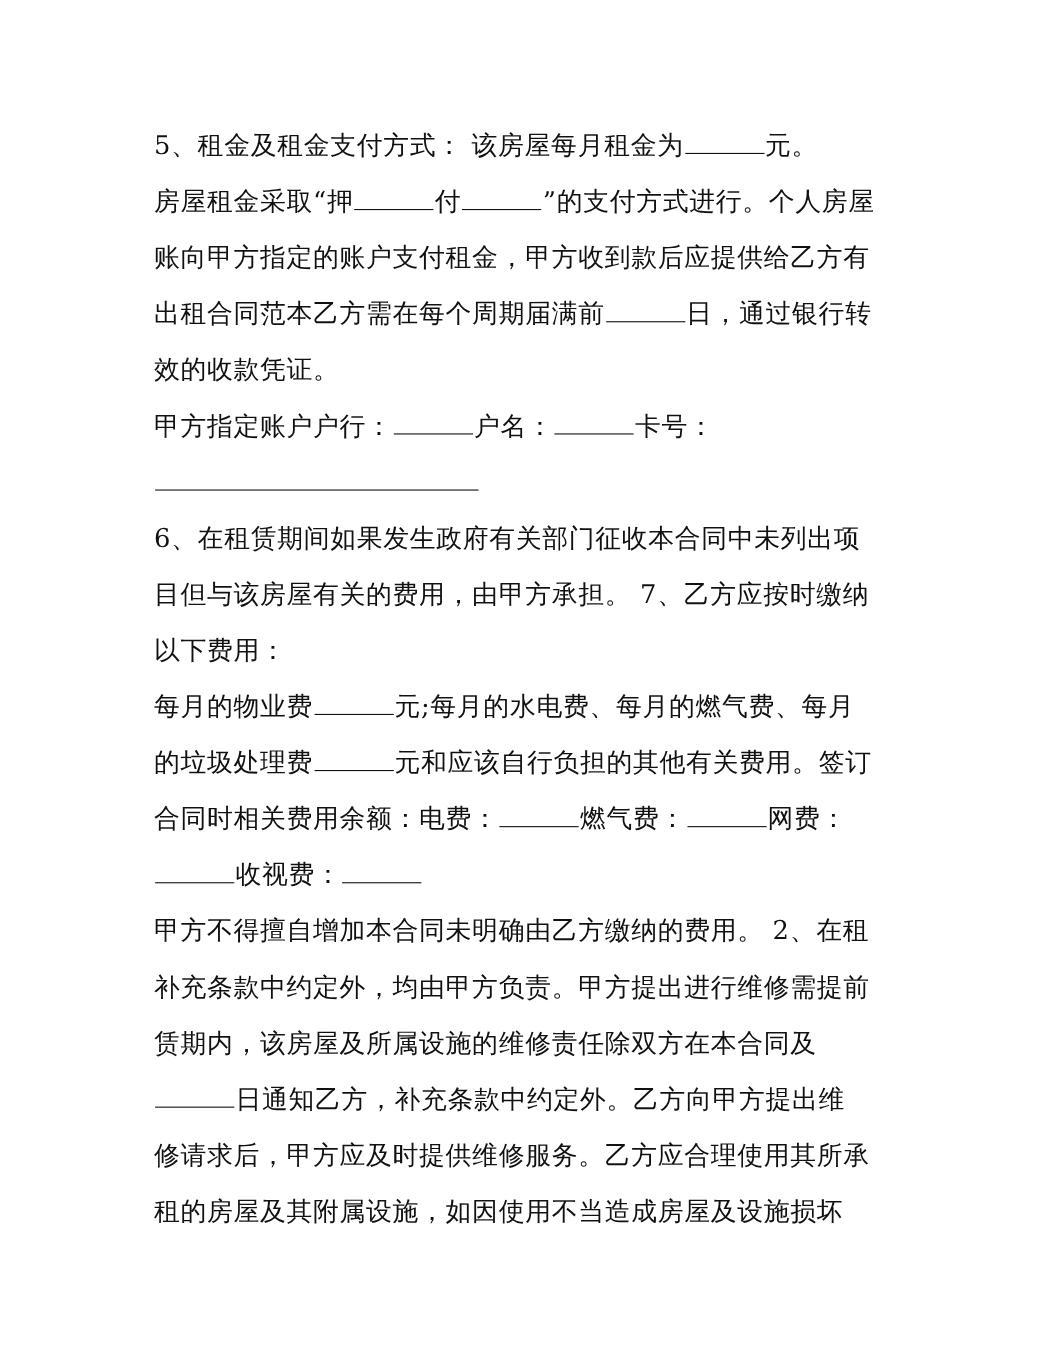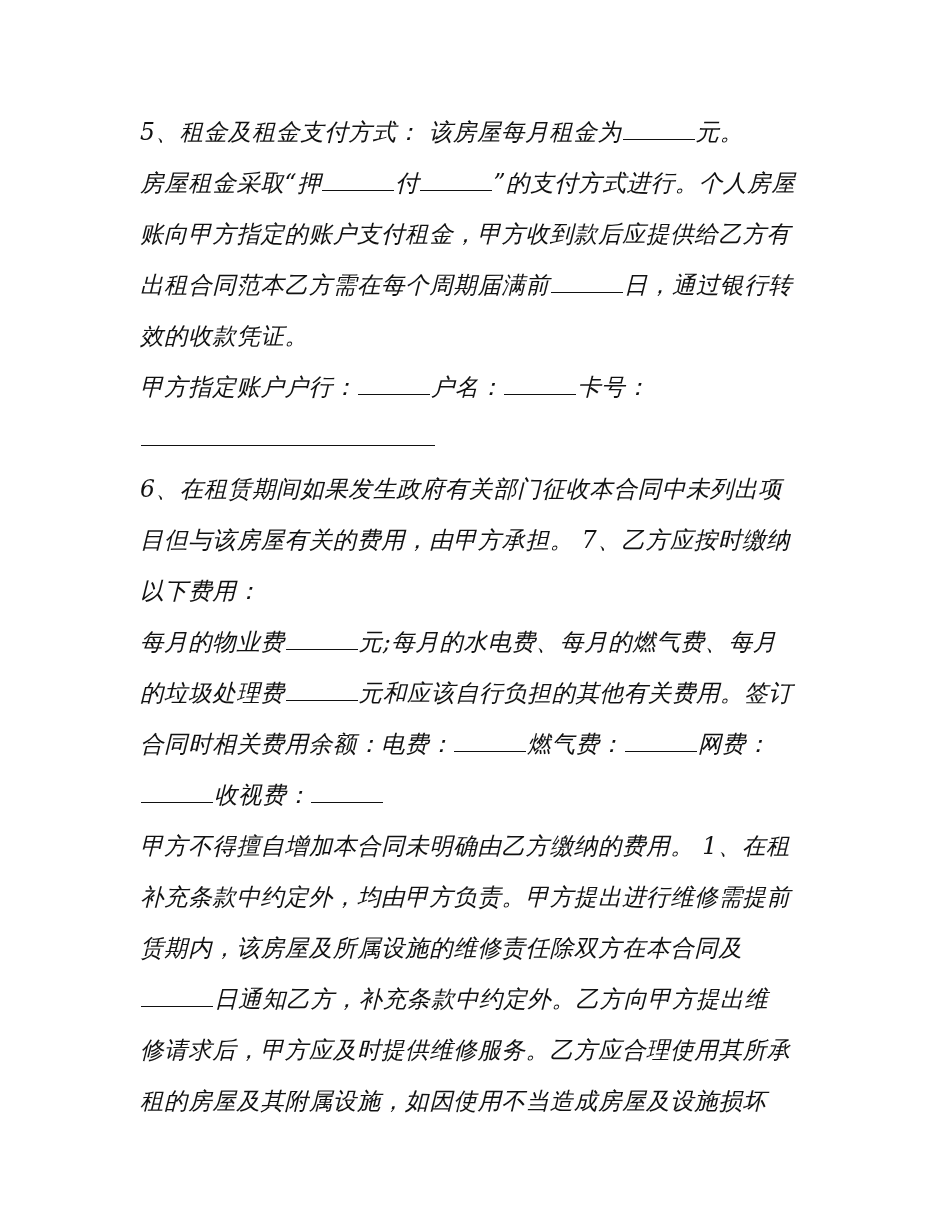--- a/index.html
+++ b/index.html
@@ -13,21 +13,20 @@
       position: relative;
       overflow: hidden;
       font-family: "DejaVu Serif", "Liberation Serif", serif;
       color: #111111;
     }
     .page {
       position: absolute;
       left: 140px;
       top: 107px;
       width: 680px;
-      font-style: italic;
     }
     .line {
       height: 51px;
       line-height: 51px;
       font-size: 23.5px;
       white-space: nowrap;
       letter-spacing: 0.6px;
     }
     .blank {
       display: inline-block;
@@ -94,21 +93,21 @@
 
   <div class="line">
     <span>合同时相关费用余额：电费：</span><span class="blank b6"></span><span>燃气费：</span><span class="blank b6"></span><span>网费：</span>
   </div>
 
   <div class="line">
     <span class="blank b6"></span><span>收视费：</span><span class="blank b6"></span>
   </div>
 
   <div class="line">
-    <span>甲方不得擅自增加本合同未明确由乙方缴纳的费用。 1、在租</span>
+    <span>甲方不得擅自增加本合同未明确由乙方缴纳的费用。 2、在租</span>
   </div>
 
   <div class="line">
     <span>补充条款中约定外，均由甲方负责。甲方提出进行维修需提前</span>
   </div>
 
   <div class="line">
     <span>赁期内，该房屋及所属设施的维修责任除双方在本合同及</span>
   </div>
 

